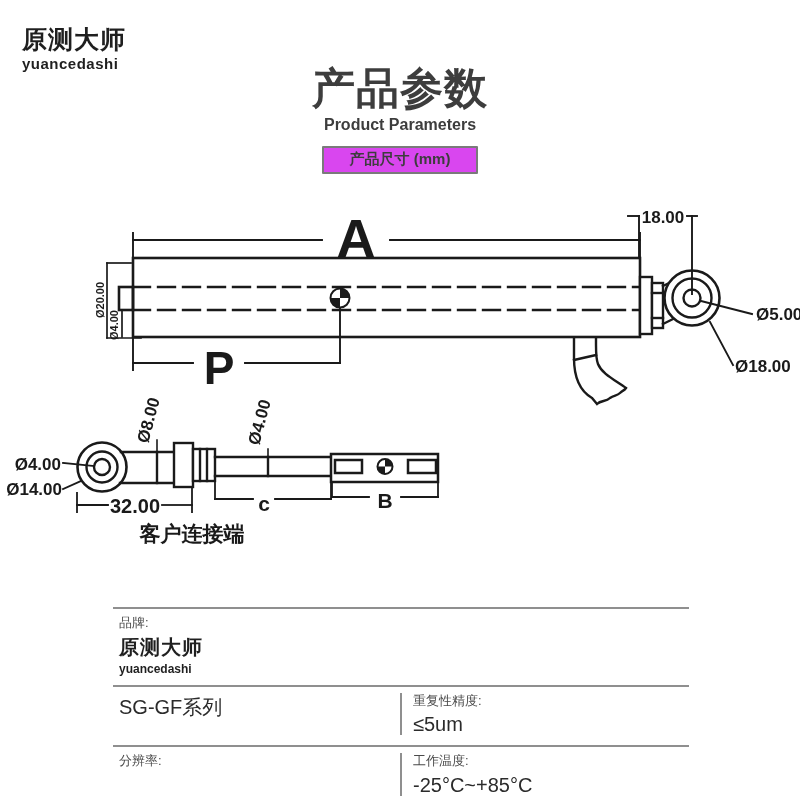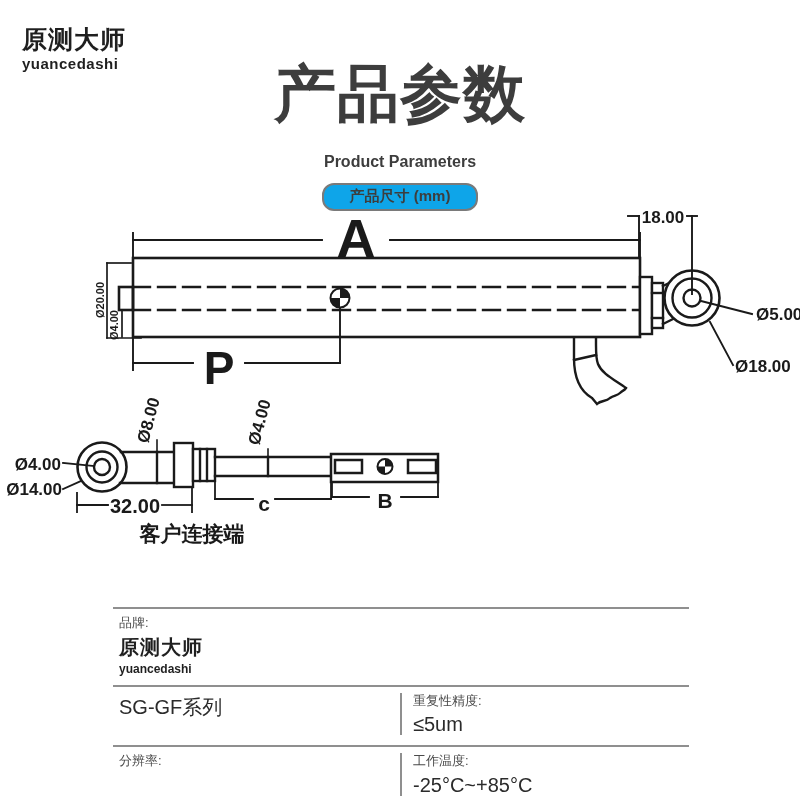--- a/index.html
+++ b/index.html
@@ -7,25 +7,25 @@
     width:800px;height:800px;position:relative;background:#ffffff;overflow:hidden;
     font-family:"Liberation Sans","DejaVu Sans",sans-serif;
     -webkit-font-smoothing:antialiased;
   }
   
   .logo{position:absolute;left:22px;top:26px;color:#1f1f1f;}
   .logo .cn{font-size:25px;font-weight:bold;letter-spacing:1px;line-height:1.1;}
   .logo .en{font-size:15px;font-weight:bold;letter-spacing:.5px;margin-top:1px;}
   
   .header{position:absolute;left:0;top:66px;width:100%;text-align:center;color:#3d3d3d;}
-  .header .title{font-size:62px;font-weight:bold;letter-spacing:1px;line-height:1.05;font-family:Liberation Mono, monospace;}
-  .header .subtitle{font-size:16px;font-weight:bold;margin-top:22px;}
+  .header .title{font-size:43px;font-weight:bold;letter-spacing:1px;line-height:1.05;}
+  .header .subtitle{font-size:16px;font-weight:bold;margin-top:5px;}
   .header .pill{
-    display:inline-block;margin-top:12px;border:2px solid #7a7a7a;border-radius:12px;
-    padding:2px 26px 3px 26px;font-size:15px;font-weight:bold;color:#3d3d3d;background:#0ea5e9;
+    display:inline-block;margin-top:12px;border:2px solid #7a7a7a;border-radius:1px;
+    padding:2px 26px 3px 26px;font-size:15px;font-weight:bold;color:#3d3d3d;background:#d946ef;
   }
   
   .drawing-svg{position:absolute;left:0;top:190px;}
   .drawing-svg text{
     font-family:"Liberation Sans","DejaVu Sans",sans-serif;
     fill:#1a1a1a;font-weight:bold;
   }
   
   .spec-table{position:absolute;left:113px;top:607px;width:576px;}
   .spec-row{display:flex;border-top:2px solid #8f8f8f;}

